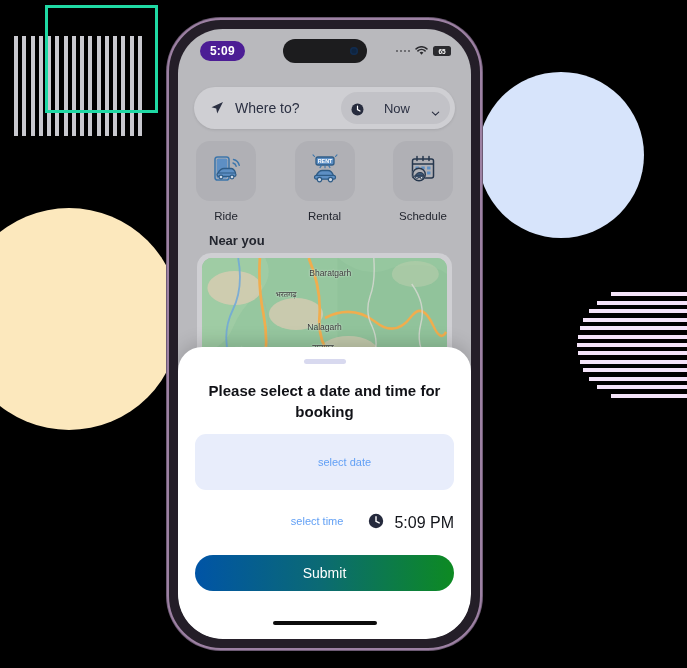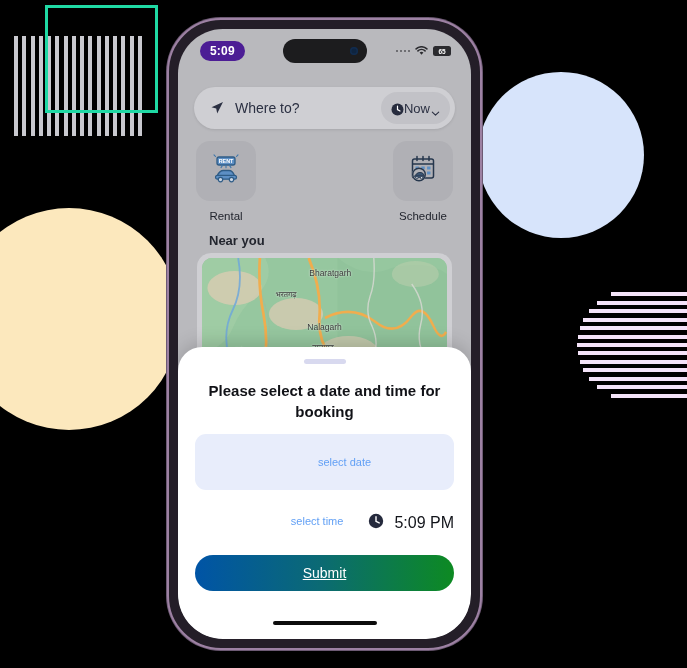--- a/index.html
+++ b/index.html
@@ -75,21 +75,21 @@
   
   #search-bar {
     position: absolute; left: 16px; top: 58px; right: 16px; height: 42px;
     background: #cfcfd3; border-radius: 21px;
     display: flex; align-items: center; padding: 0 5px 0 16px;
     box-shadow: 0 1px 3px rgba(0,0,0,.10);
   }
   #nav-arrow-icon { width: 14px; height: 14px; flex: 0 0 auto; }
   #where-to-label { margin-left: 11px; font-size: 14px; color: #2b3042; font-weight: 400; flex: 1; }
   #now-chip {
-    display: flex; align-items: center; gap: 0;
+    display: flex; align-items: center; gap: 20px;
     background: #c2c2c7; border-radius: 17px; height: 32px; padding: 0 10px;
   }
   #clock-chip-icon { width: 13px; height: 13px; }
   #now-label { font-size: 13px; color: #2b3042; font-weight: 500; }
   #chevron-down-icon { width: 9px; height: 9px; margin-left: 1px; }
 
   
   #actions { position: absolute; left: 18px; right: 18px; top: 112px; display: flex; justify-content: space-between; }
   .action-tile { width: 60px; display: flex; flex-direction: column; align-items: center; }
   .tile-box {
@@ -131,21 +131,21 @@
   .field-value-row { display: flex; align-items: center; gap: 10px; margin-top: 4px; }
   .field-value { font-size: 16px; color: #12141a; font-weight: 500; }
   #time-block {
     position: absolute; left: 17px; right: 17px; top: 148px; height: 52px;
     display: flex; flex-direction: row; align-items: center; justify-content: flex-end; gap: 25px;
   }
   #submit-button {
     position: absolute; left: 17px; right: 17px; top: 208px; height: 36px;
     border: none; border-radius: 18px; cursor: pointer;
     background: linear-gradient(90deg, #0054a6 0%, #0b6a74 48%, #0d8a22 100%);
-    color: #fff; font-size: 14px; font-family: "Liberation Sans", sans-serif; text-decoration: underline;
+    color: #fff; font-size: 14px; font-family: "Liberation Sans", sans-serif;
   }
   #home-indicator {
     position: absolute; left: 50%; transform: translateX(-50%); bottom: 14px;
     width: 104px; height: 4.5px; border-radius: 3px; background: #0c0c0c;
   }
 </style>
 </head>
 <body>
 
 <div id="stage">
@@ -231,20 +231,37 @@
           <span id="chevron-down-icon">
             <svg width="9" height="9" viewBox="0 0 9 9">
               <path d="M1.3 3.2 L4.5 6.2 L7.7 3.2" stroke="#2b3042" stroke-width="1.1" fill="none" stroke-linecap="round" stroke-linejoin="round"></path>
             </svg>
           </span>
         </span>
       </div>
 
       <div id="actions">
 
+        <div class="action-tile">
+          <div class="tile-box">
+            <span>
+              <svg width="34" height="34" viewBox="0 0 34 34">
+                <rect x="6" y="5" width="14" height="23" rx="2.6" fill="none" stroke="#3d76ab" stroke-width="1.6"></rect>
+                <rect x="7.6" y="6.6" width="10.8" height="19.8" rx="1.6" fill="#5d8fc4"></rect>
+                <path d="M9 21 q2.5-4.5 6-4.5 h7 q3 0 4.6 4.5" fill="#5d8fc4" stroke="#2f5c86" stroke-width="1.3" stroke-linejoin="round"></path>
+                <rect x="8" y="21" width="19" height="3.4" rx="1.7" fill="#5d8fc4" stroke="#2f5c86" stroke-width="1.2"></rect>
+                <circle cx="12" cy="25" r="1.9" fill="#cdd8e6" stroke="#2f5c86" stroke-width="1.1"></circle>
+                <circle cx="23" cy="25" r="1.9" fill="#cdd8e6" stroke="#2f5c86" stroke-width="1.1"></circle>
+                <path d="M24 11 a4.5 4.5 0 0 1 3.2 3.2" stroke="#3d76ab" stroke-width="1.4" fill="none" stroke-linecap="round"></path>
+                <path d="M24.5 7.5 a8 8 0 0 1 5.8 5.8" stroke="#3d76ab" stroke-width="1.4" fill="none" stroke-linecap="round"></path>
+              </svg>
+            </span>
+          </div>
+          <div class="tile-label">Ride</div>
+        </div>
 
         <div class="action-tile">
           <div class="tile-box">
             <span>
               <svg width="34" height="34" viewBox="0 0 34 34">
                 <rect x="8" y="5" width="18" height="8" rx="2" fill="#5d8fc4" stroke="#2f5c86" stroke-width="1.3"></rect>
                 <text x="17" y="11" font-family="Liberation Sans, sans-serif" font-size="5.4" font-weight="bold" fill="#ffffff" text-anchor="middle">RENT</text>
                 <path d="M13.5 13.4 L12 15.6 M20.5 13.4 L22 15.6 M17 13.6 v2.2" stroke="#3d76ab" stroke-width="1.1" stroke-linecap="round"></path>
                 <path d="M6.5 4.5 L5 2.8 M27.5 4.5 L29 2.8" stroke="#3d76ab" stroke-width="1.1" stroke-linecap="round"></path>
                 <path d="M8 24 q2.6-5.5 6.4-5.5 h5.6 q3.6 0 5.6 5.5" fill="#5d8fc4" stroke="#2f5c86" stroke-width="1.3" stroke-linejoin="round"></path>

